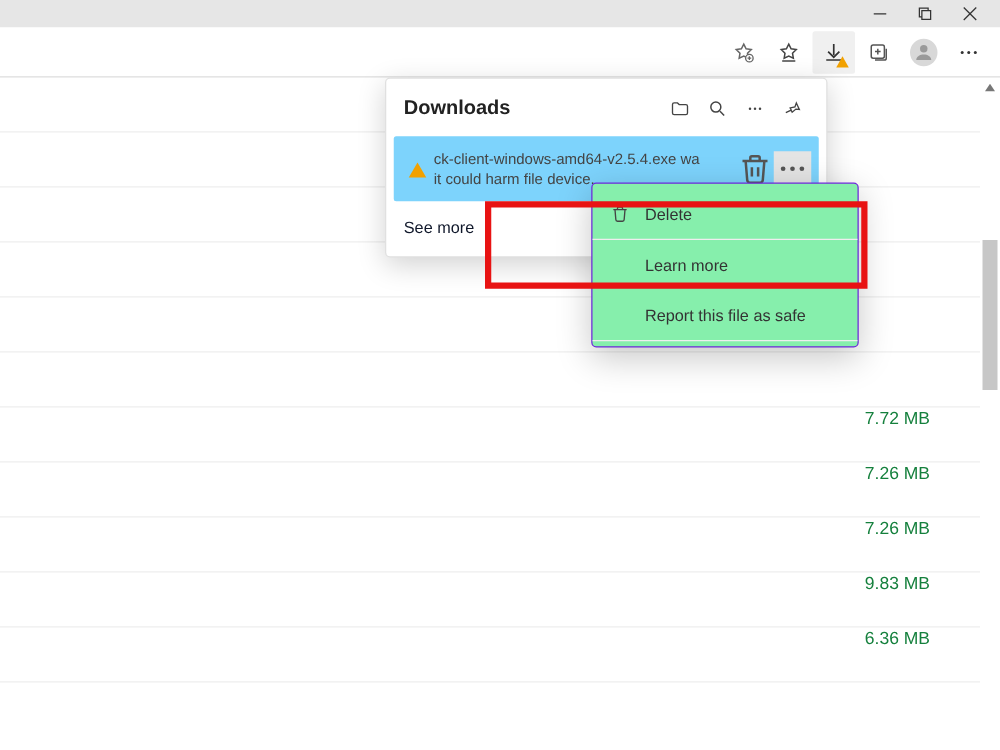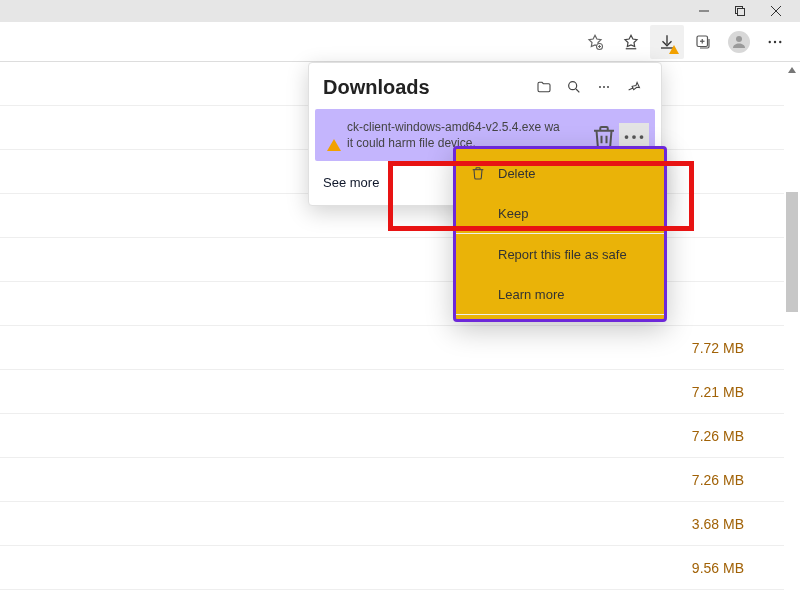--- a/index.html
+++ b/index.html
@@ -18,42 +18,42 @@
   .avatar { width: 22px; height: 22px; border-radius: 50%; background: #d8d8d8; display: flex; align-items: center; justify-content: center; }
   .downloads-btn { position: relative; }
   .warn-badge { position: absolute; bottom: 5px; right: 5px; width: 0; height: 0; border-left: 5px solid transparent; border-right: 5px solid transparent; border-bottom: 9px solid #f2a100; }
 
   
   .content { position: absolute; top: 62px; left: 0; right: 0; bottom: 0; }
   .scroll-track { position: absolute; top: 0; right: 0; width: 16px; height: 100%; }
   .scroll-arrow { width:16px; height:16px; display:flex; align-items:center; justify-content:center; position:absolute; }
   .scroll-thumb { position:absolute; right:2px; width:12px; background:#c7c7c7; top:130px; height:120px; }
 
-  .row { height: 44px; border-bottom: 1px solid #eee; display: flex; align-items: center; justify-content: flex-end; padding-right: 40px; font-size: 14px; color: #a16207; }
+  .row { height: 44px; border-bottom: 1px solid #eee; display: flex; justify-content: flex-end; padding-right: 40px; font-size: 14px; color: #15803d; }
   .rows-wrap { position: absolute; top: 0; left: 0; right: 16px; }
 
   
   .dl-panel { position: absolute; top: 62px; left: 308px; width: 354px; background: #fff; border: 1px solid #e0e0e0; box-shadow: 0 6px 22px rgba(0,0,0,0.18); border-radius: 4px; z-index: 10; }
   .dl-header { display: flex; align-items: center; padding: 10px 12px 8px 14px; }
-  .dl-title { font-size: 20px; font-weight: 600; color: #222; flex: 1; }
+  .dl-title { font-size: 16px; font-weight: 600; color: #222; flex: 1; }
   .dl-hicon { width: 30px; height: 28px; display:flex; align-items:center; justify-content:center; color:#444; }
   .dl-hicon svg { width:16px; height:16px; }
 
-  .dl-item { background: #c4b5fd; margin: 0 6px; padding: 10px 6px 10px 6px; display: flex; align-items: flex-end; border-radius: 2px; }
+  .dl-item { background: #7dd3fc; margin: 0 6px; padding: 10px 6px 10px 6px; display: flex; align-items: center; border-radius: 2px; }
   .dl-warn { width: 26px; display:flex; justify-content:center; padding-top:2px;}
   .dl-warn-tri { width:0; height:0; border-left:7px solid transparent; border-right:7px solid transparent; border-bottom:12px solid #f2a100; position: relative; }
   .dl-text { flex: 1; font-size: 12px; color: #444; line-height: 1.35; padding-right: 4px; }
   .dl-act { width: 30px; height: 28px; display:flex; align-items:center; justify-content:center; color:#555; }
   .dl-act.more { background: #e4e4e4; }
 
   .see-more { padding: 12px 14px 14px; }
   .see-more a { color: #0f172a; font-size: 13px; text-decoration: none; }
 
   
-  .ctx { position: absolute; top: 146px; left: 453px; width: 214px; background: #eab308; border: 3px solid #6d28d9; box-shadow: 0 8px 28px rgba(0,0,0,0.22); border-radius: 4px; z-index: 20; padding: 4px 0; }
+  .ctx { position: absolute; top: 146px; left: 473px; width: 214px; background: #86efac; border: 1px solid #6d28d9; box-shadow: 0 8px 28px rgba(0,0,0,0.22); border-radius: 4px; z-index: 20; padding: 4px 0; }
   .ctx-item { height: 40px; display: flex; align-items: center; padding: 0 14px; font-size: 13px; color: #333; gap: 12px; }
   .ctx-item svg { width: 16px; height: 16px; flex-shrink:0; }
   .ctx-spacer { width: 16px; flex-shrink:0; }
   .ctx-sep { height: 1px; background: #eee; margin: 0; }
 
   
   .hilite { position: absolute; border: 5px solid #e81313; z-index: 30; pointer-events: none; }
 </style>
 </head>
 <body>
@@ -143,33 +143,30 @@
     <div class="row">
         <span></span>
       </div>
     <div class="row">
         <span></span>
       </div>
     <div class="row">
         <span>7.72 MB</span>
       </div>
     <div class="row">
-        <span>7.21 MB</span>
-      </div>
-    <div class="row">
         <span>7.26 MB</span>
       </div>
     <div class="row">
         <span>7.26 MB</span>
       </div>
     <div class="row">
-        <span>3.68 MB</span>
-      </div>
-    <div class="row">
-        <span>9.56 MB</span>
+        <span>9.83 MB</span>
+      </div>
+    <div class="row">
+        <span>6.36 MB</span>
       </div>
   </div>
   <div class="scroll-track">
     <div class="scroll-arrow" style="top:0">
         <svg width="10" height="10" viewBox="0 0 10 10">
           <polygon points="5,2 9,8 1,8" fill="#777"></polygon>
         </svg>
       </div>
     <div class="scroll-thumb"></div>
   </div>
@@ -234,29 +231,25 @@
 
 <div class="ctx">
   <div class="ctx-item">
     <svg viewBox="0 0 24 24" fill="none" stroke="#444" stroke-width="1.6">
         <path d="M4 7h16"></path>
         <path d="M9 7V5a1 1 0 0 1 1-1h4a1 1 0 0 1 1 1v2"></path>
         <path d="M6 7l1 12a2 2 0 0 0 2 2h6a2 2 0 0 0 2-2l1-12"></path>
       </svg>
     <span>Delete</span>
   </div>
-  <div class="ctx-item">
-    <span class="ctx-spacer"></span>
-    <span>Keep</span>
-  </div>
   <div class="ctx-sep"></div>
   <div class="ctx-item">
     <span class="ctx-spacer"></span>
-    <span>Report this file as safe</span>
+    <span>Learn more</span>
   </div>
   <div class="ctx-item">
     <span class="ctx-spacer"></span>
-    <span>Learn more</span>
+    <span>Report this file as safe</span>
   </div>
   <div class="ctx-sep"></div>
 </div>
 
 <div class="hilite" style="top:161px; left:388px; width:306px; height:70px;"></div>
 
 </body></html>

